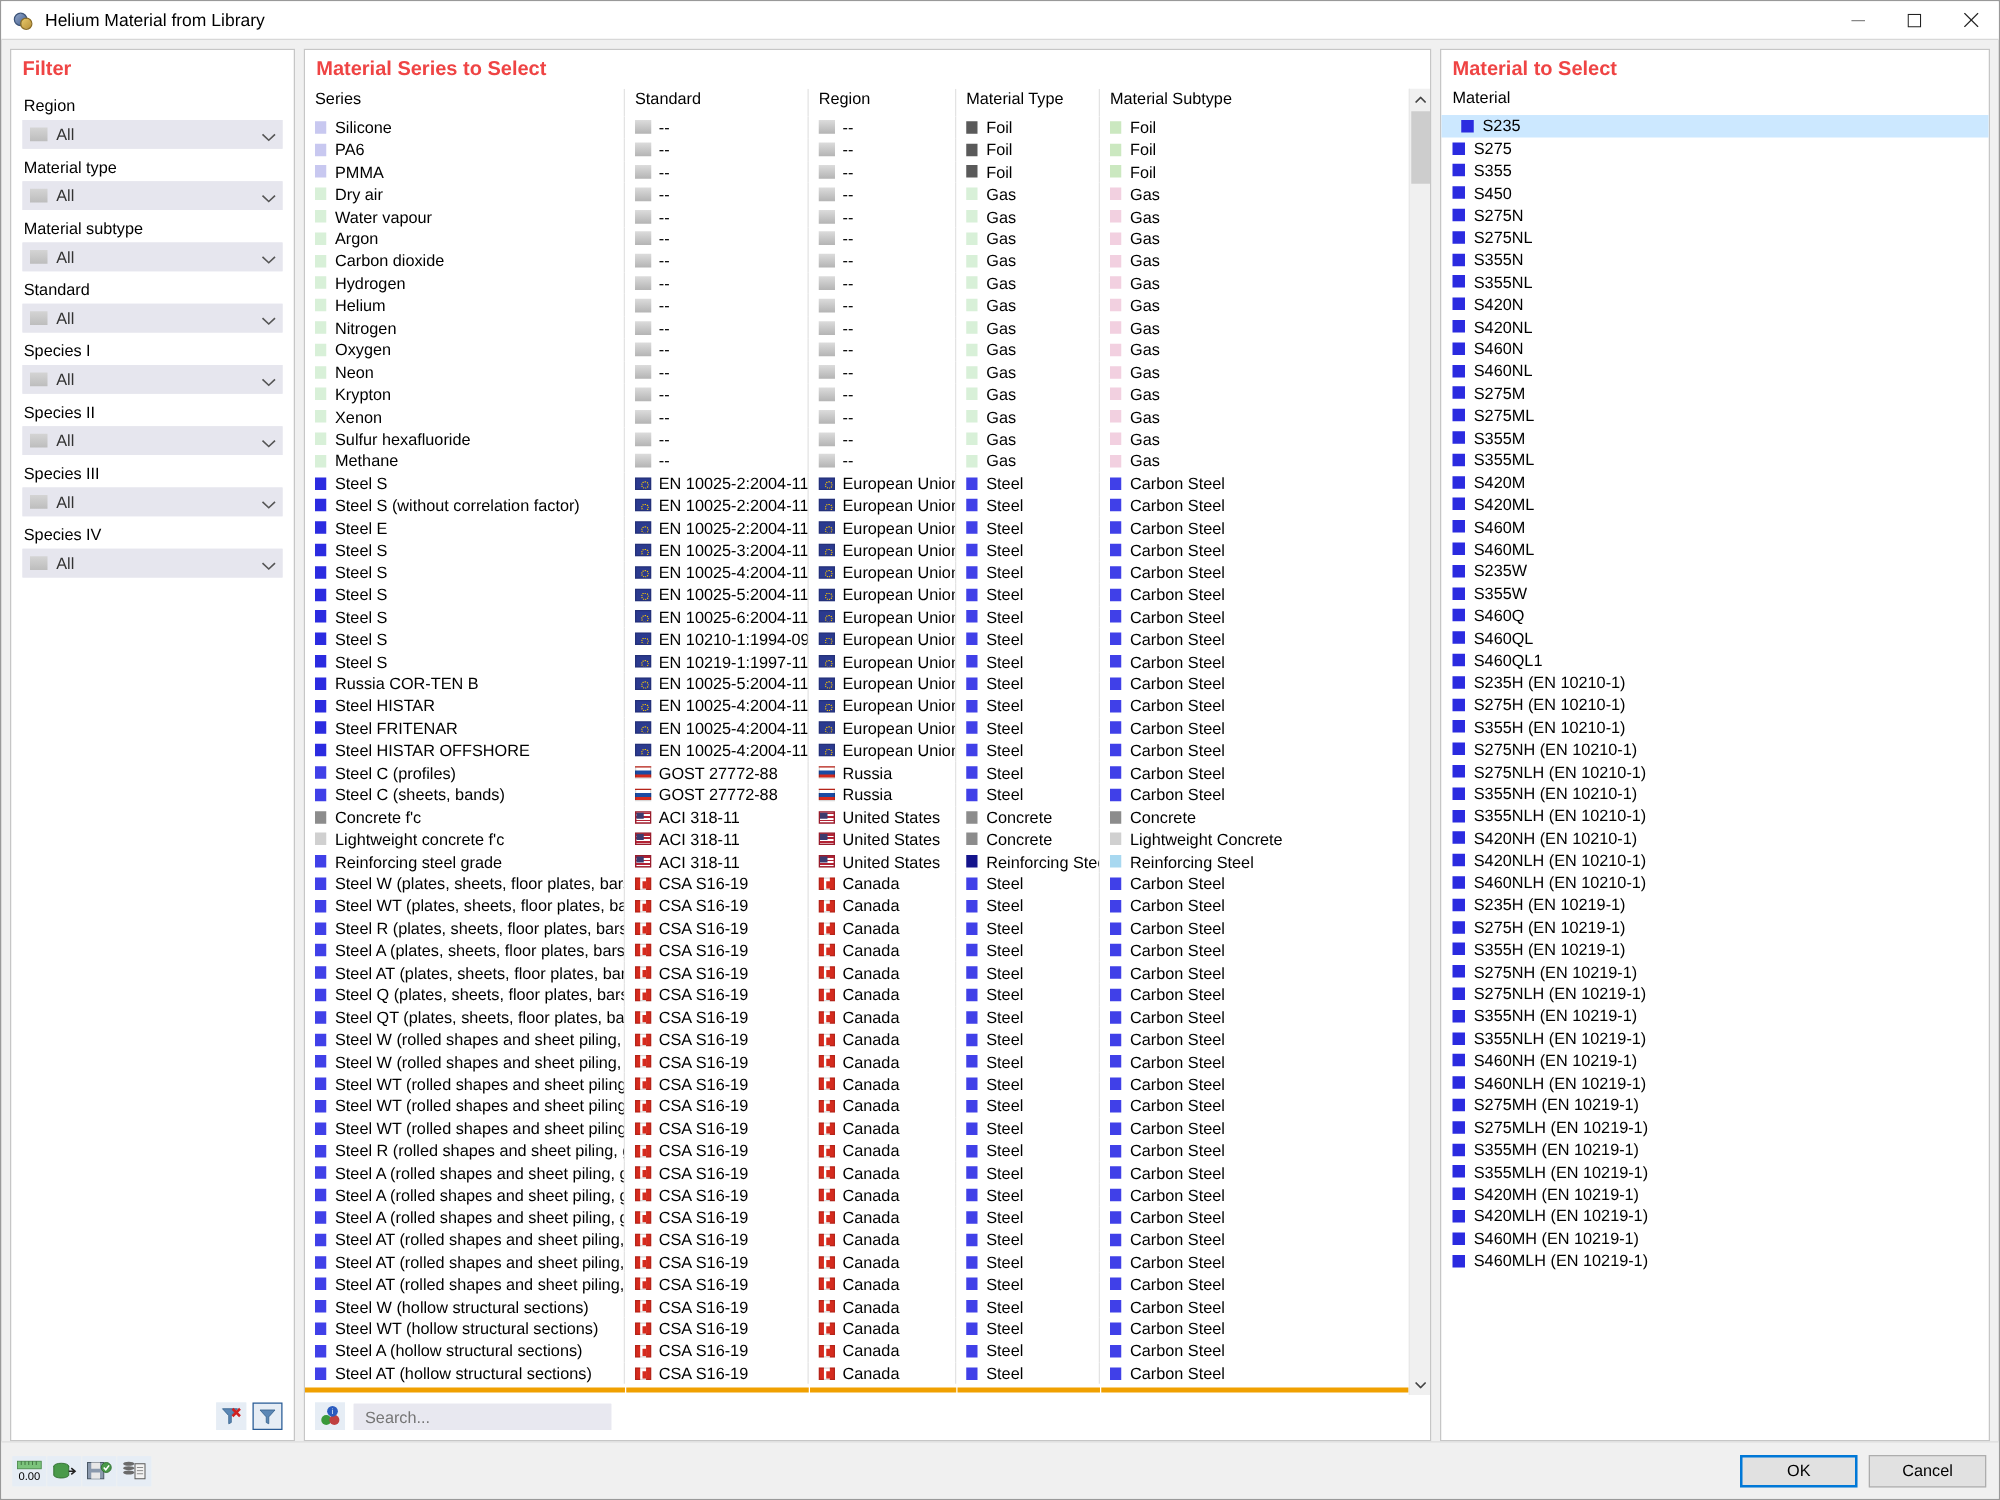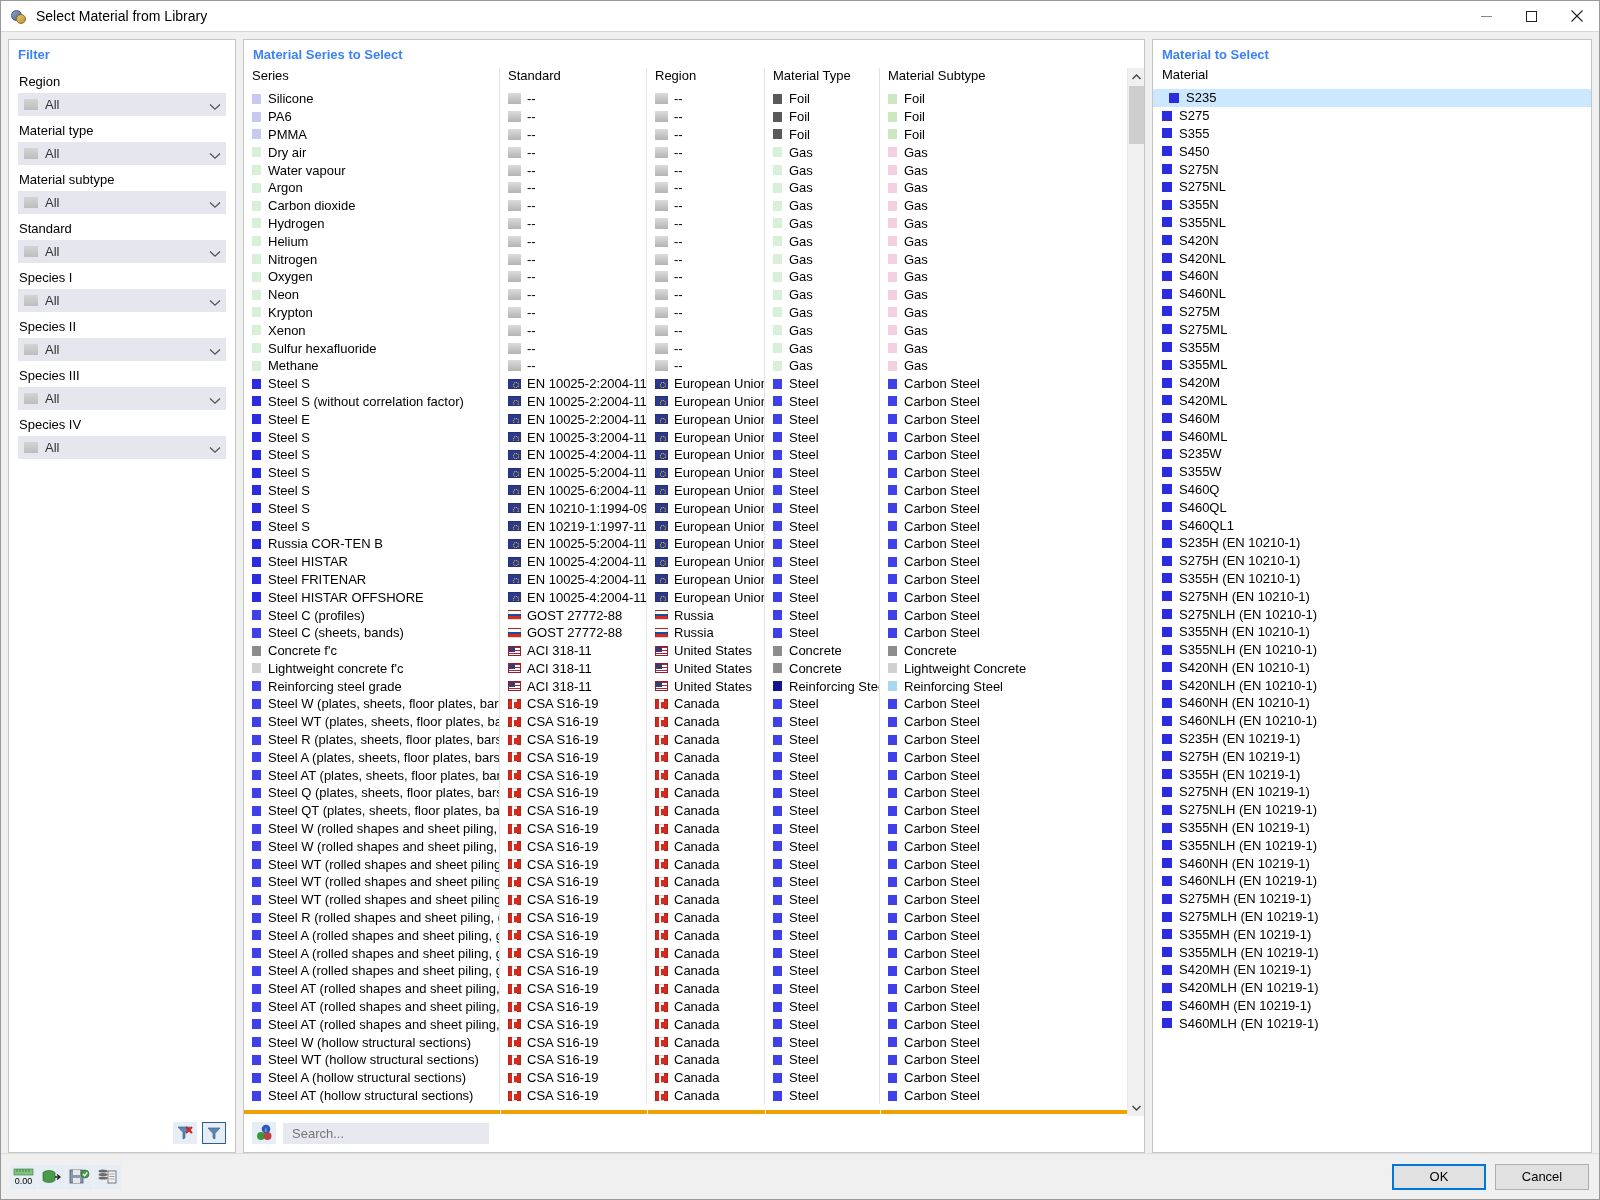--- a/index.html
+++ b/index.html
@@ -60,22 +60,22 @@
     min-height: 0;
   }
   
   .panel {
     background: #fff;
     border: 1px solid #c6c6c6;
     display: flex; flex-direction: column;
     min-height: 0;
   }
   .panel-title {
-    font-size: 13px; font-weight: bold;
-    color: #3b82f6;
+    font-size: 16px; font-weight: bold;
+    color: #ef4444;
     padding: 7px 9px 5px 9px;
     flex: 0 0 auto;
   }
   
   .filter-panel { width: 228px; flex: 0 0 228px; }
   .filter-body { padding: 0 9px; flex:1 1 auto; }
   .filter-label {
     font-size: 13px; color: #000;
     margin: 7px 0 4px 1px;
   }
@@ -266,21 +266,21 @@
 </head>
 <body>
 
 <div class="window">
 
   <div class="titlebar">
     <div class="title-icon">
       <div class="d1"></div>
         <div class="d2"></div>
     </div>
-    <div class="title-text">Select Material from Library</div>
+    <div class="title-text">Helium Material from Library</div>
     <div class="winbtns">
       <div class="winbtn">
         <svg width="11" height="11" viewBox="0 0 11 11">
             <line x1="0" y1="5.5" x2="11" y2="5.5" stroke="#888" stroke-width="1"></line>
           </svg>
       </div>
       <div class="winbtn">
         <svg width="11" height="11" viewBox="0 0 11 11">
             <rect x="0.5" y="0.5" width="10" height="10" fill="none" stroke="#222" stroke-width="1"></rect>
           </svg>
@@ -1820,24 +1820,20 @@
             <span class="sq"></span>
             <span>S355NLH (EN 10210-1)</span>
           </div>
           <div class="mrow">
             <span class="sq"></span>
             <span>S420NH (EN 10210-1)</span>
           </div>
           <div class="mrow">
             <span class="sq"></span>
             <span>S420NLH (EN 10210-1)</span>
-          </div>
-          <div class="mrow">
-            <span class="sq"></span>
-            <span>S460NH (EN 10210-1)</span>
           </div>
           <div class="mrow">
             <span class="sq"></span>
             <span>S460NLH (EN 10210-1)</span>
           </div>
           <div class="mrow">
             <span class="sq"></span>
             <span>S235H (EN 10219-1)</span>
           </div>
           <div class="mrow">

